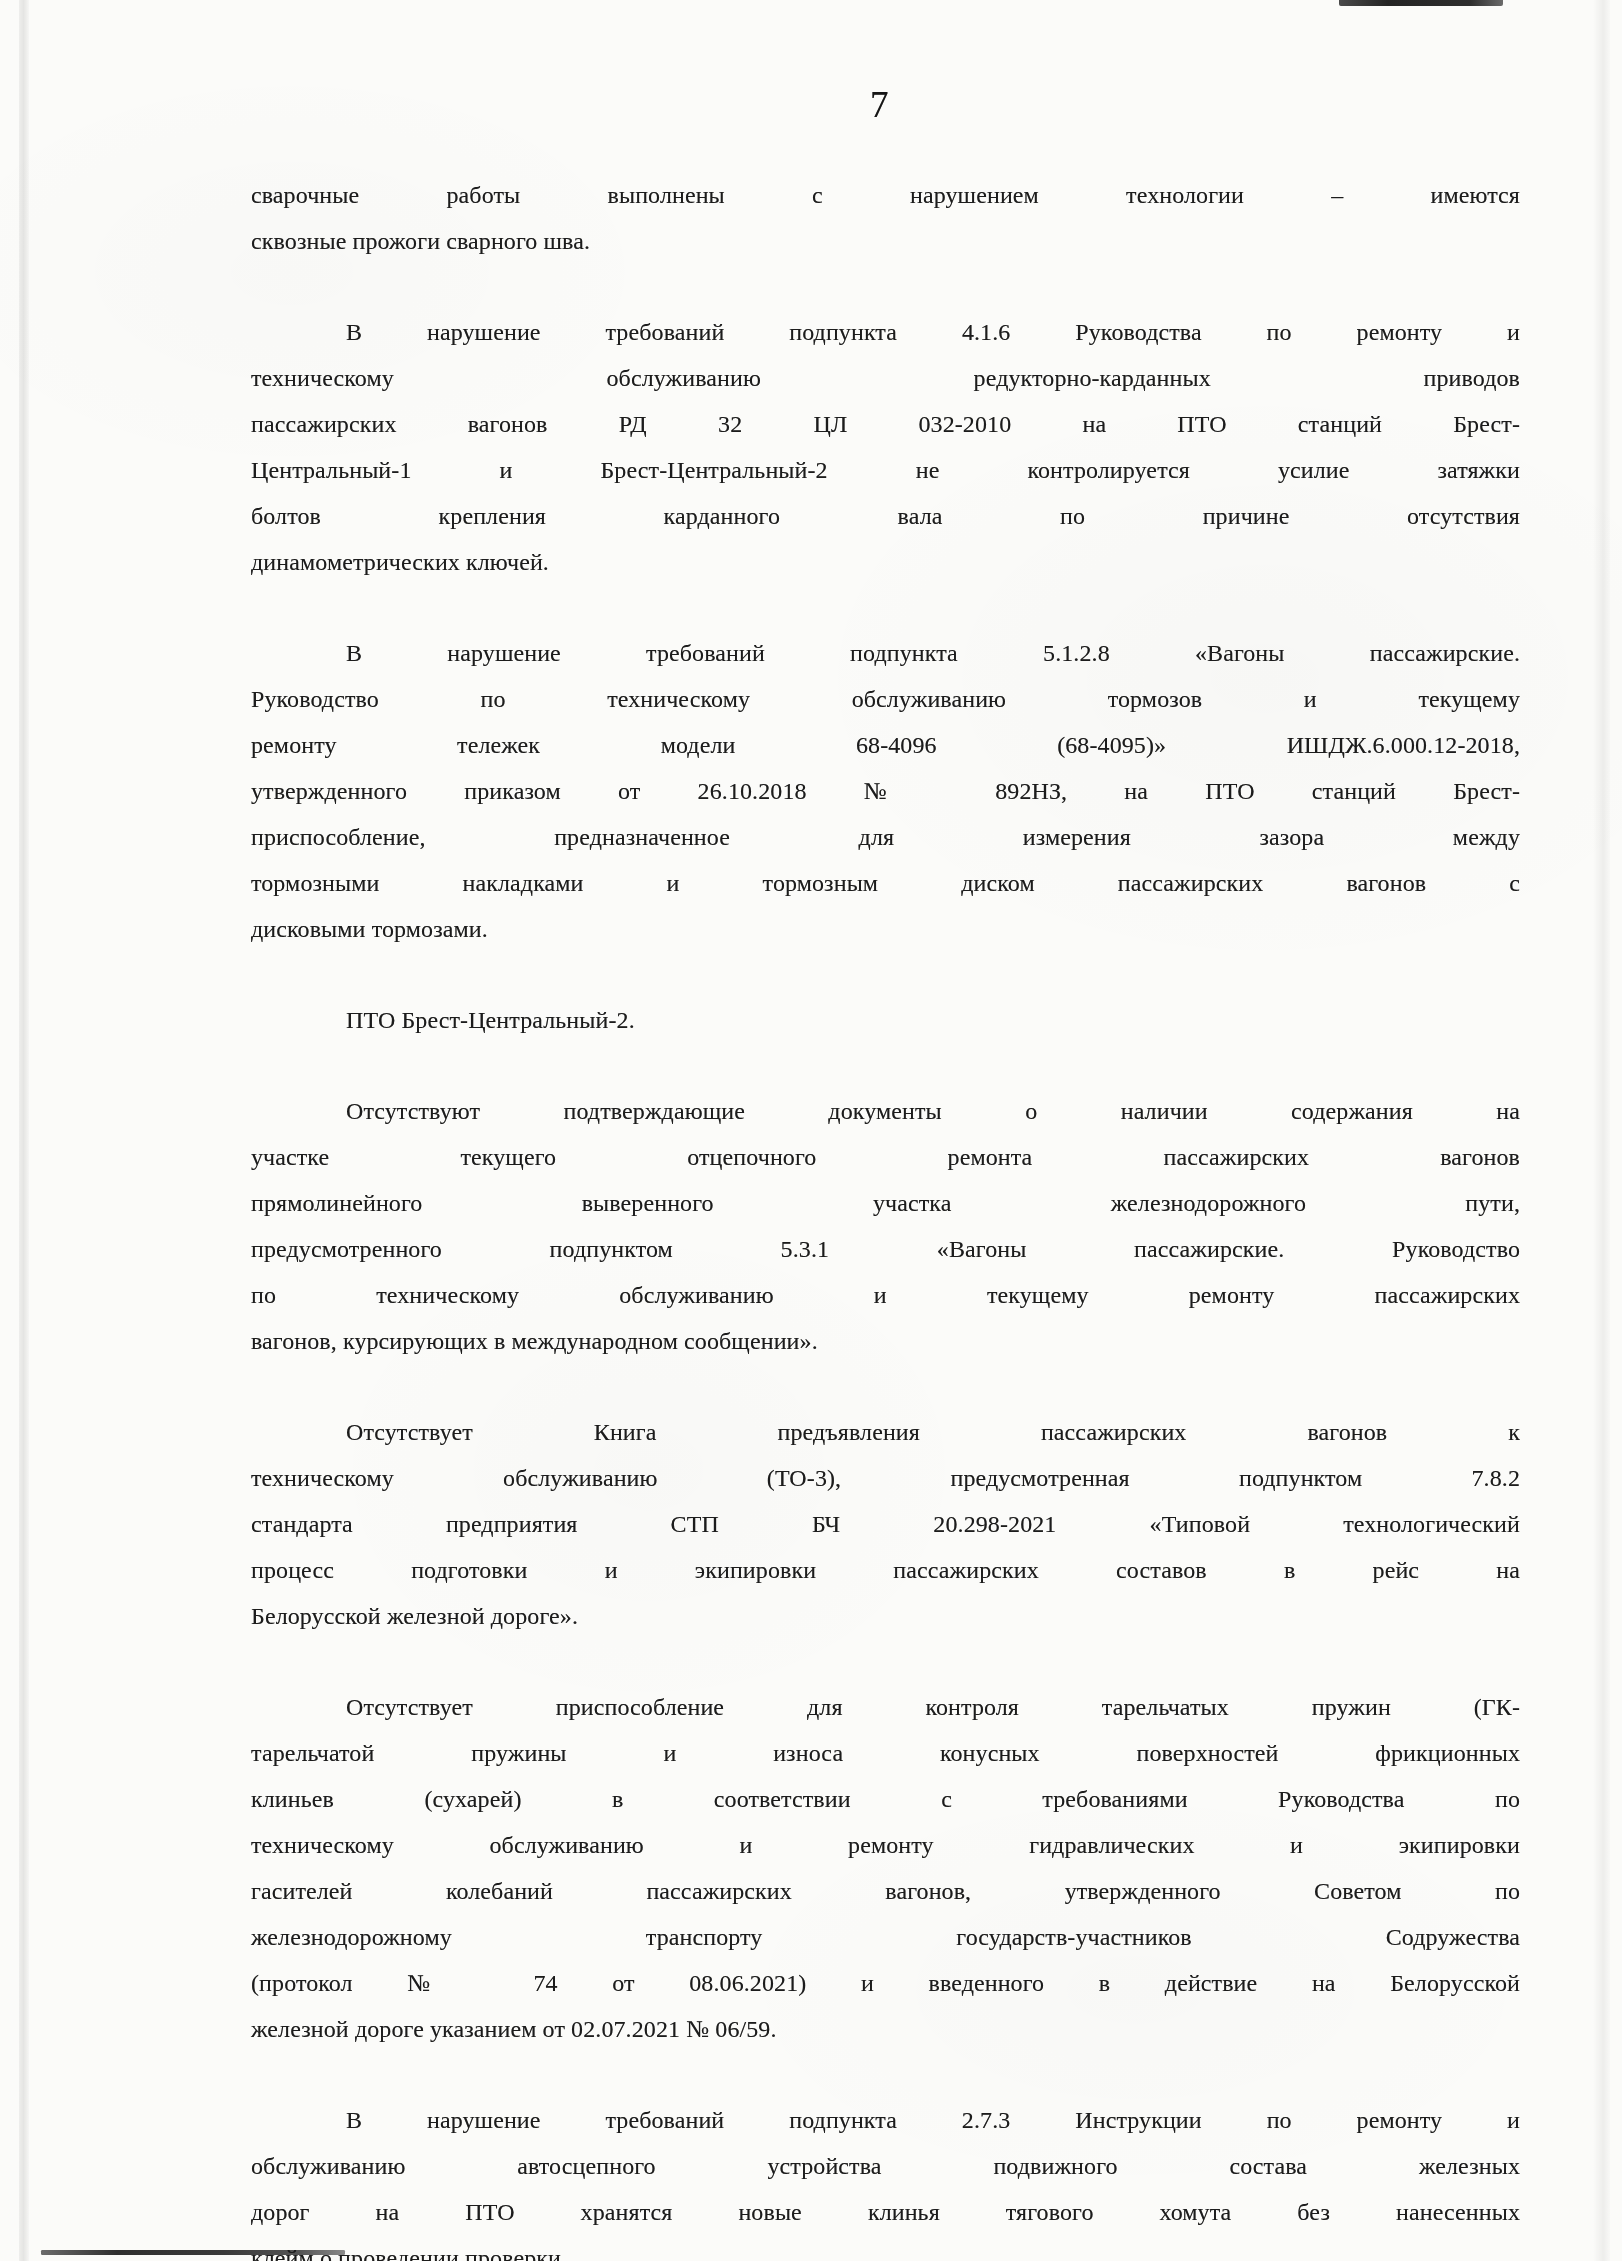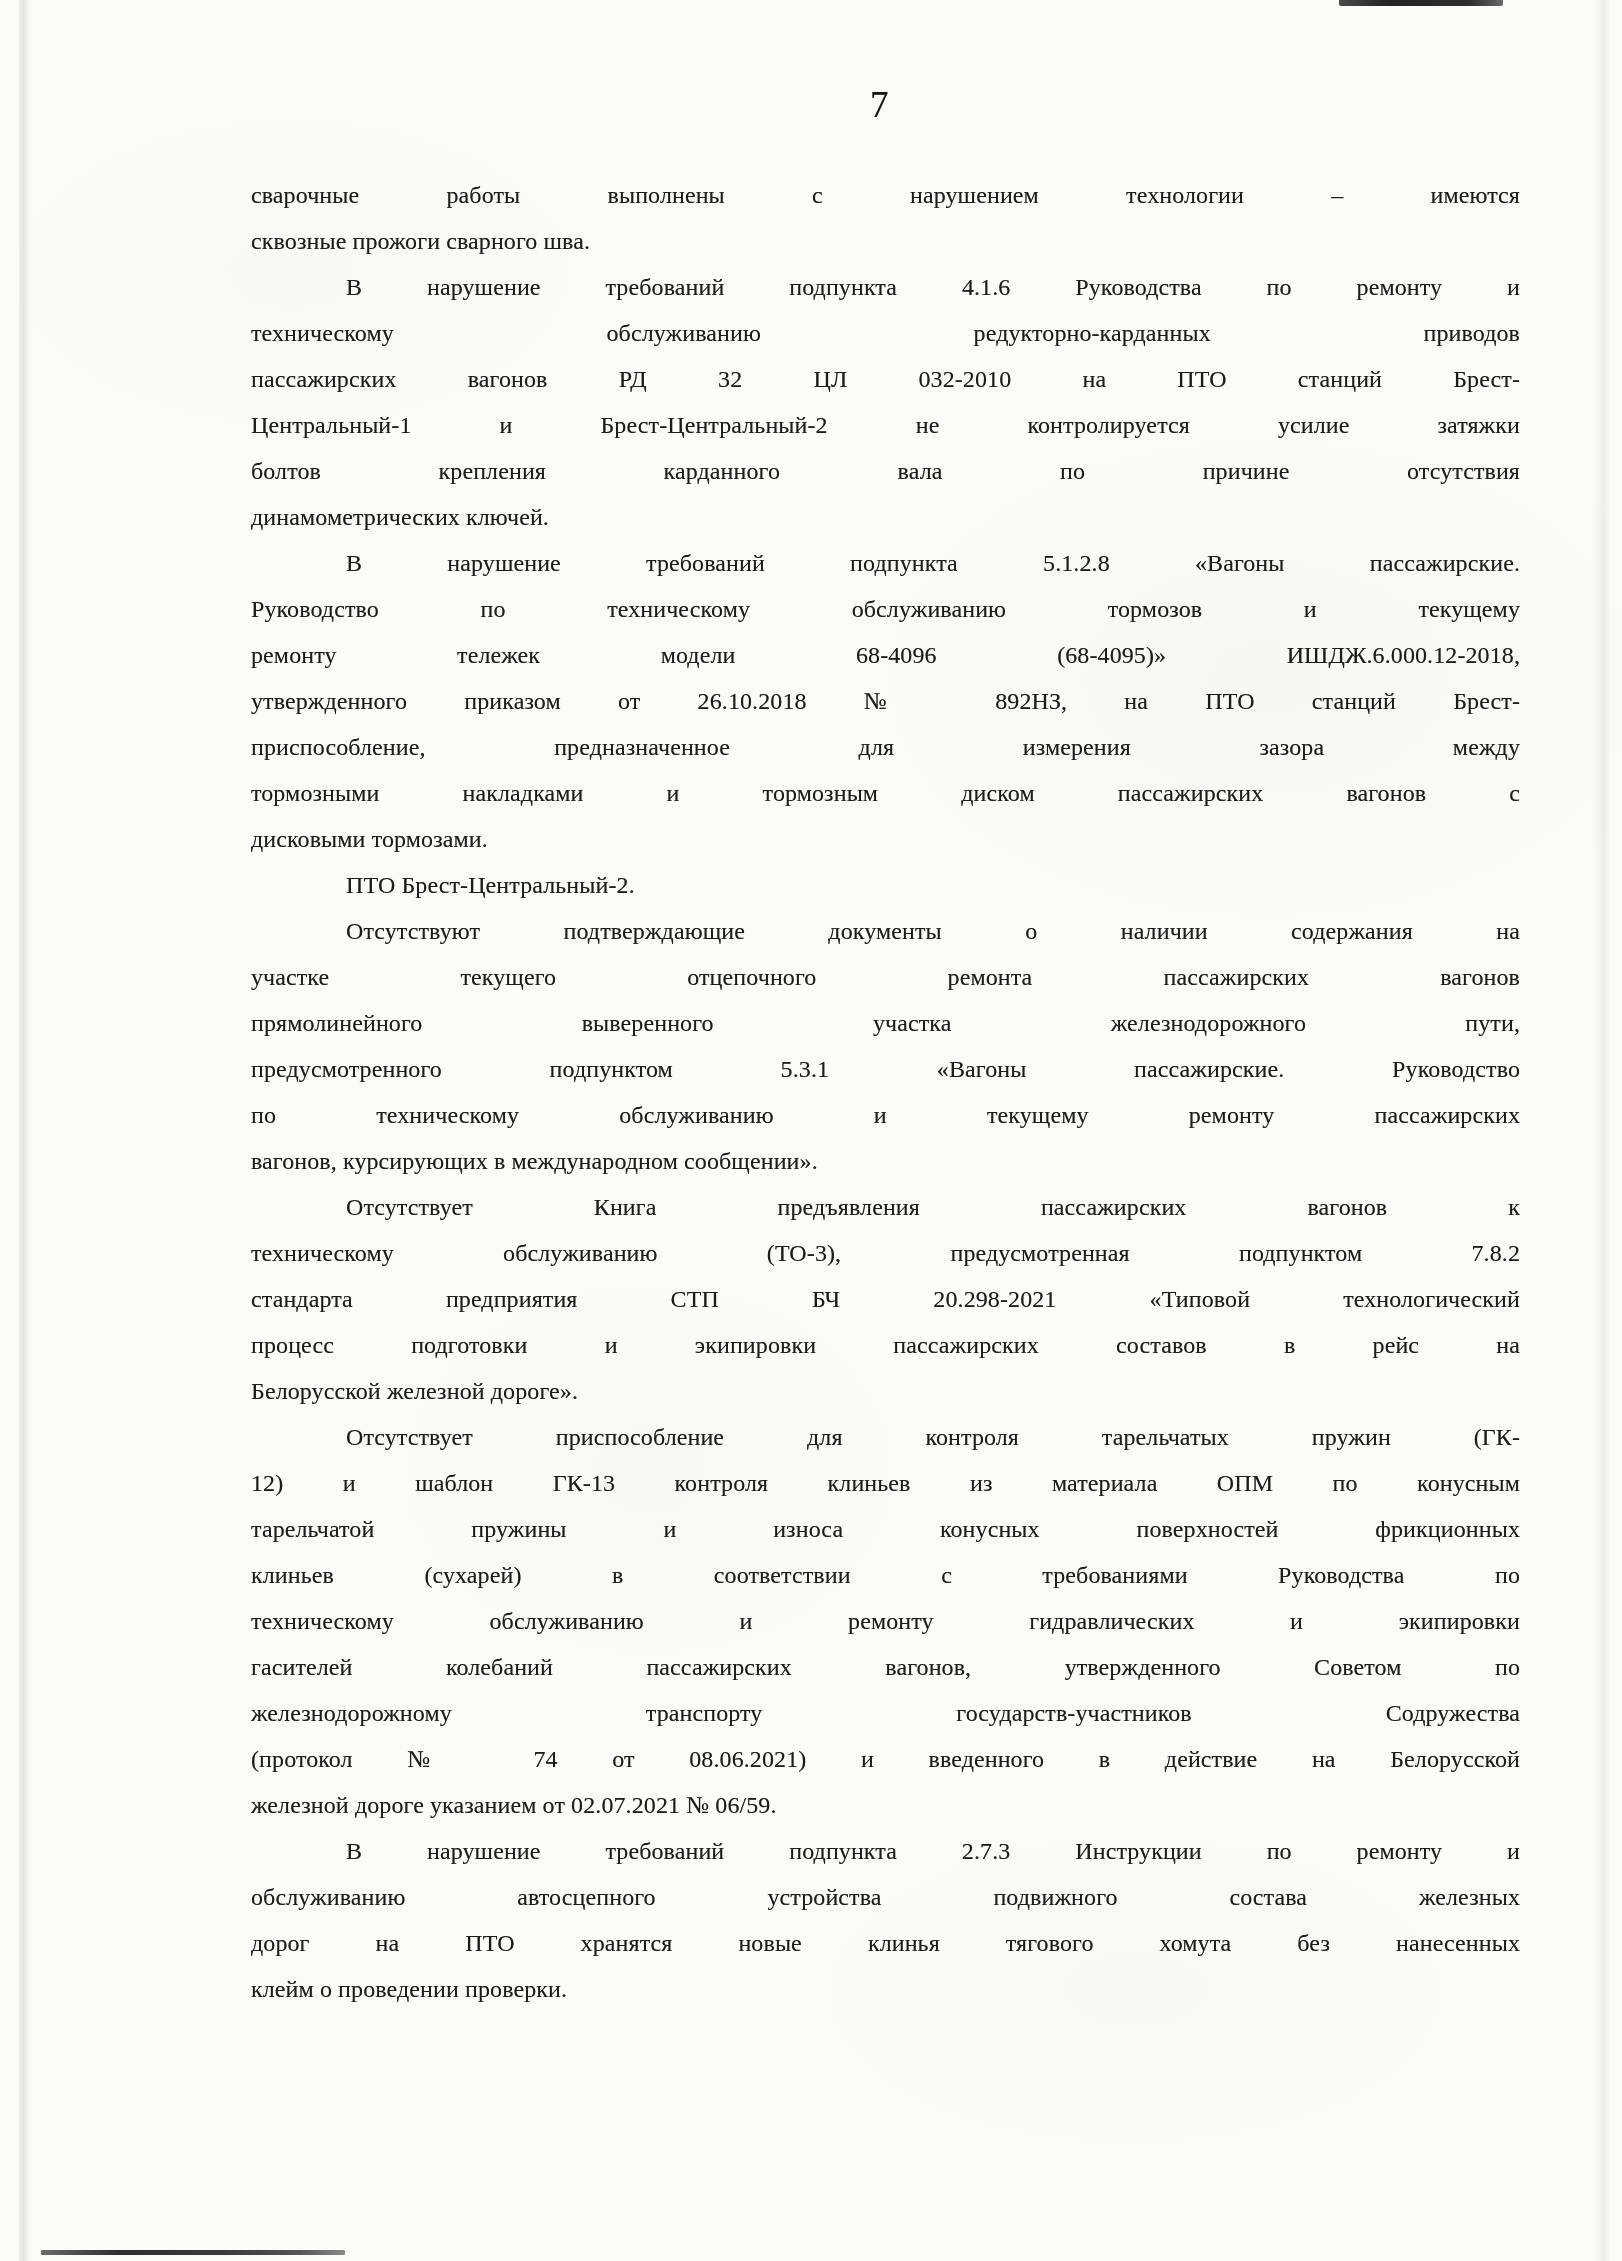--- a/index.html
+++ b/index.html
@@ -72,21 +72,21 @@
   .para { margin: 0; padding: 0; }
   .line { white-space: normal; }
   .line.justify {
     text-align: justify;
     text-align-last: justify;
   }
   .line.left {
     text-align: center;
     text-align-last: left;
   }
-  .line.indent { text-indent: 95px; }
+  .line.indent { text-indent: 95px; margin-top: 45px; }
 </style>
 </head>
 <body>
 
 <div class="page">
 
   <div class="edge-shadow-left"></div>
   <div class="edge-shadow-right"></div>
   <div class="top-edge-smudge"></div>
   <div class="bottom-scan-bar"></div>
@@ -135,21 +135,20 @@
     <div class="para">
       <div class="line justify indent">Отсутствует Книга предъявления пассажирских вагонов к</div>
       <div class="line justify">техническому обслуживанию (ТО-3), предусмотренная подпунктом 7.8.2</div>
       <div class="line justify">стандарта предприятия СТП БЧ 20.298-2021 «Типовой технологический</div>
       <div class="line justify">процесс подготовки и экипировки пассажирских составов в рейс на</div>
       <div class="line left">Белорусской железной дороге».</div>
     </div>
 
     <div class="para">
       <div class="line justify indent">Отсутствует приспособление для контроля тарельчатых пружин (ГК-</div>
-      <div class="line justify">12) и шаблон ГК-13 контроля клиньев из материала ОПМ по конусным</div>
       <div class="line justify">тарельчатой пружины и износа конусных поверхностей фрикционных</div>
       <div class="line justify">клиньев (сухарей) в соответствии с требованиями Руководства по</div>
       <div class="line justify">техническому обслуживанию и ремонту гидравлических и экипировки</div>
       <div class="line justify">гасителей колебаний пассажирских вагонов, утвержденного Советом по</div>
       <div class="line justify">железнодорожному транспорту государств-участников Содружества</div>
       <div class="line justify">(протокол № 74 от 08.06.2021) и введенного в действие на Белорусской</div>
       <div class="line left">железной дороге указанием от 02.07.2021 № 06/59.</div>
     </div>
 
     <div class="para">

